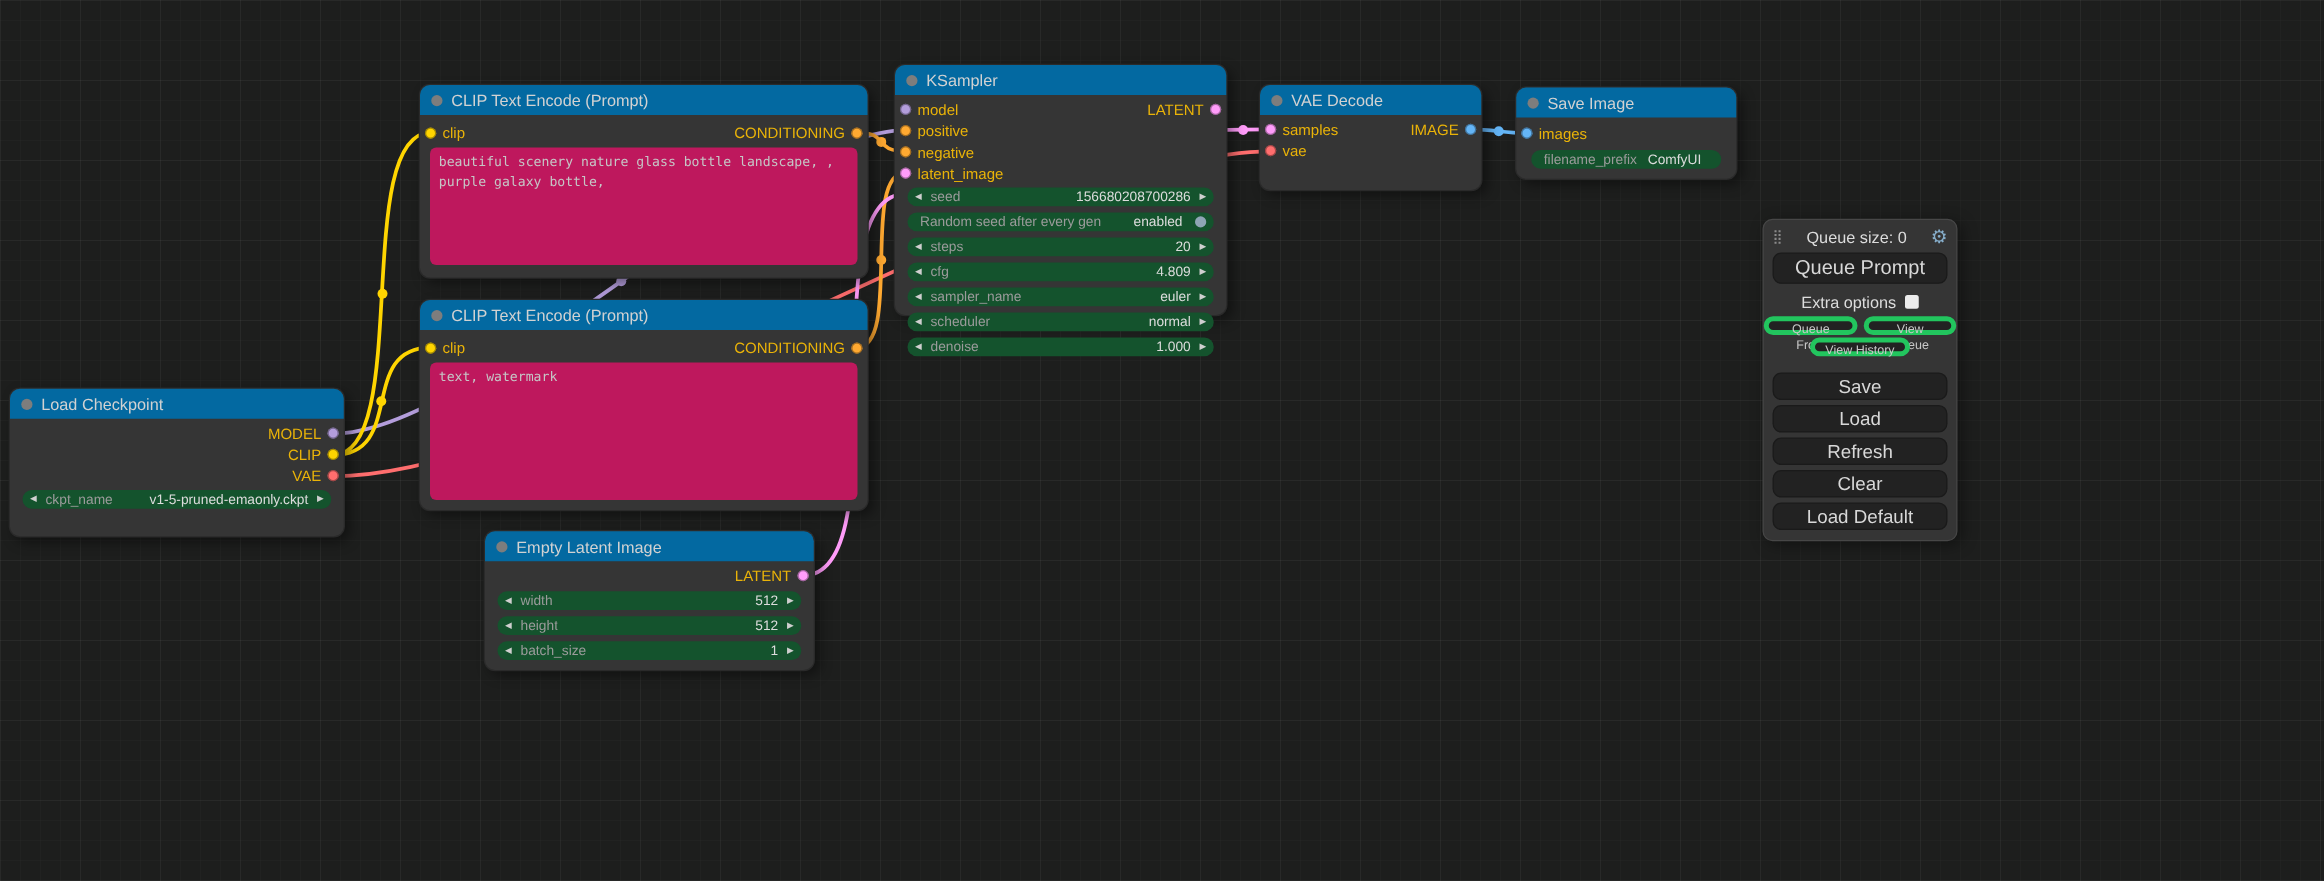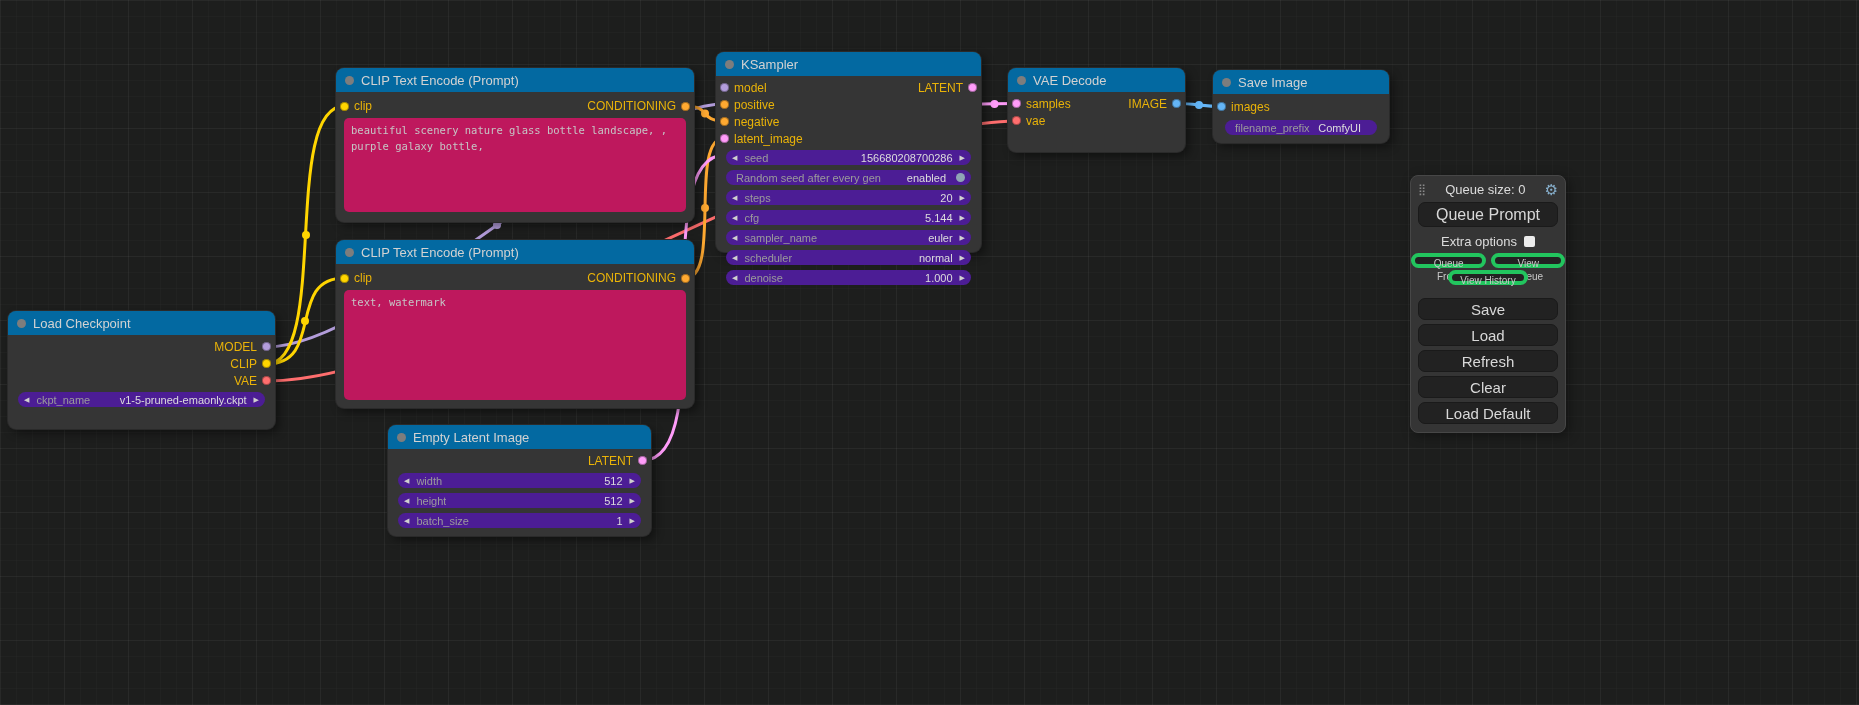--- a/index.html
+++ b/index.html
@@ -32,21 +32,21 @@
   .slot-row{ display:flex; justify-content:space-between; align-items:center; height:17px; padding:0 4px; }
   .slot{ display:flex; align-items:center; gap:5px; }
   .slot-out-only{ display:flex; justify-content:flex-end; align-items:center; gap:5px; height:17px; padding:0 4px; }
   .dot{ width:9px; height:9px; border-radius:50%; flex:none; box-shadow:inset 0 0 0 1px rgba(0,0,0,.35); }
   .slabel{ font-size:12px; color:#eab308; white-space:nowrap; }
 
   .c-model{ background:#B39DDB; } .c-clip{ background:#FFD500; } .c-vae{ background:#FF6E6E; }
   .c-cond{ background:#FFA931; } .c-latent{ background:#FF9CF9; } .c-image{ background:#64B5F6; }
 
   .widget{
-    display:flex; align-items:center; height:15px; background:#4c1d95; border-radius:8px;
+    display:flex; align-items:center; height:15px; background:#14532d; border-radius:8px;
     margin:0 10px 5px; padding:0 6px; font-size:11px; white-space:nowrap;
   }
   .warr{ color:#cfcfcf; font-size:7px; line-height:1; flex:none; }
   .wlabel{ color:#9b9b9b; margin-left:7px; overflow:hidden; }
   .wvalue{ color:#dcdcdc; margin-left:auto; margin-right:7px; }
   .widget.noarr .wlabel{ margin-left:4px; }
   .widget.noarr .wvalue{ margin-right:10px; }
   .toggle-dot{ width:9px; height:9px; border-radius:50%; background:#8fa5b5; flex:none; margin-right:0; }
 
   .clip-slots{ display:flex; justify-content:space-between; align-items:center; height:22px; padding:6px 4px 0; }
@@ -249,21 +249,21 @@
       </div>
       <div class="widget">
         <span class="warr">◀</span>
         <span class="wlabel">steps</span>
         <span class="wvalue">20</span>
         <span class="warr">▶</span>
       </div>
       <div class="widget">
         <span class="warr">◀</span>
         <span class="wlabel">cfg</span>
-        <span class="wvalue">5.144</span>
+        <span class="wvalue">4.809</span>
         <span class="warr">▶</span>
       </div>
       <div class="widget">
         <span class="warr">◀</span>
         <span class="wlabel">sampler_name</span>
         <span class="wvalue">euler</span>
         <span class="warr">▶</span>
       </div>
       <div class="widget">
         <span class="warr">◀</span>

